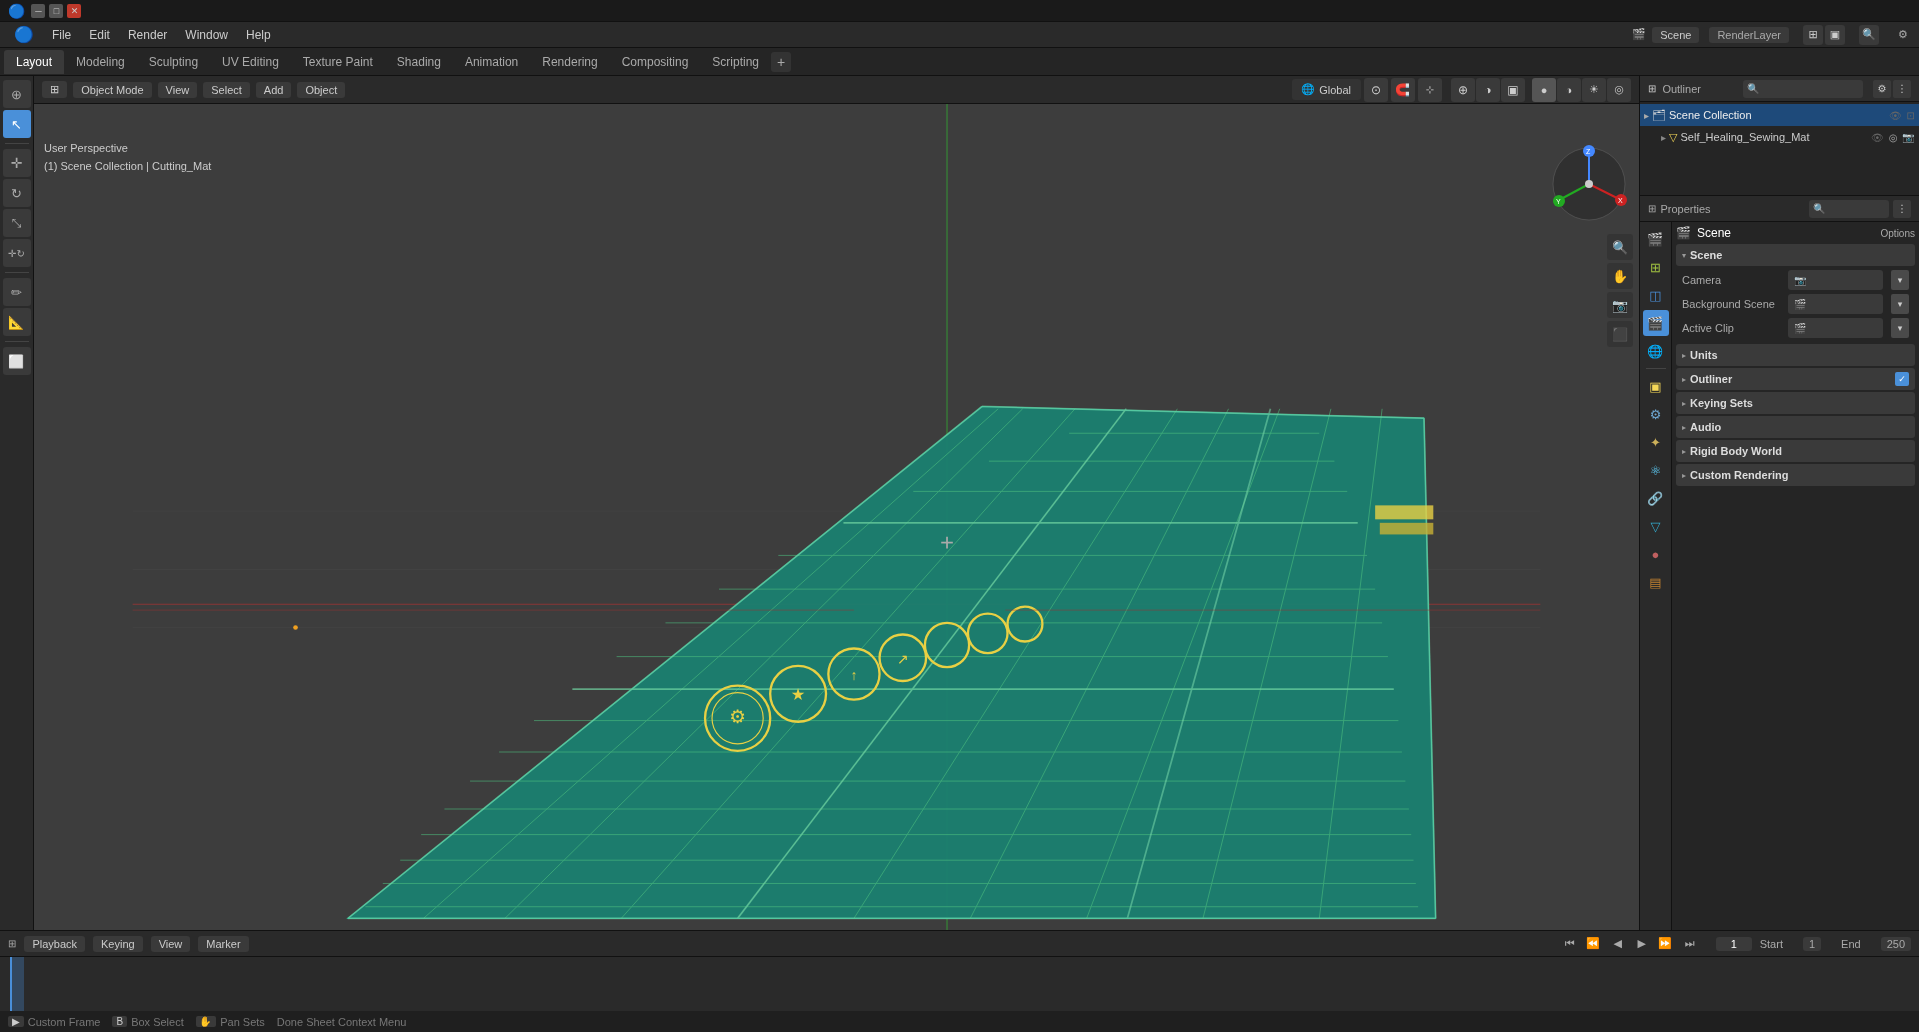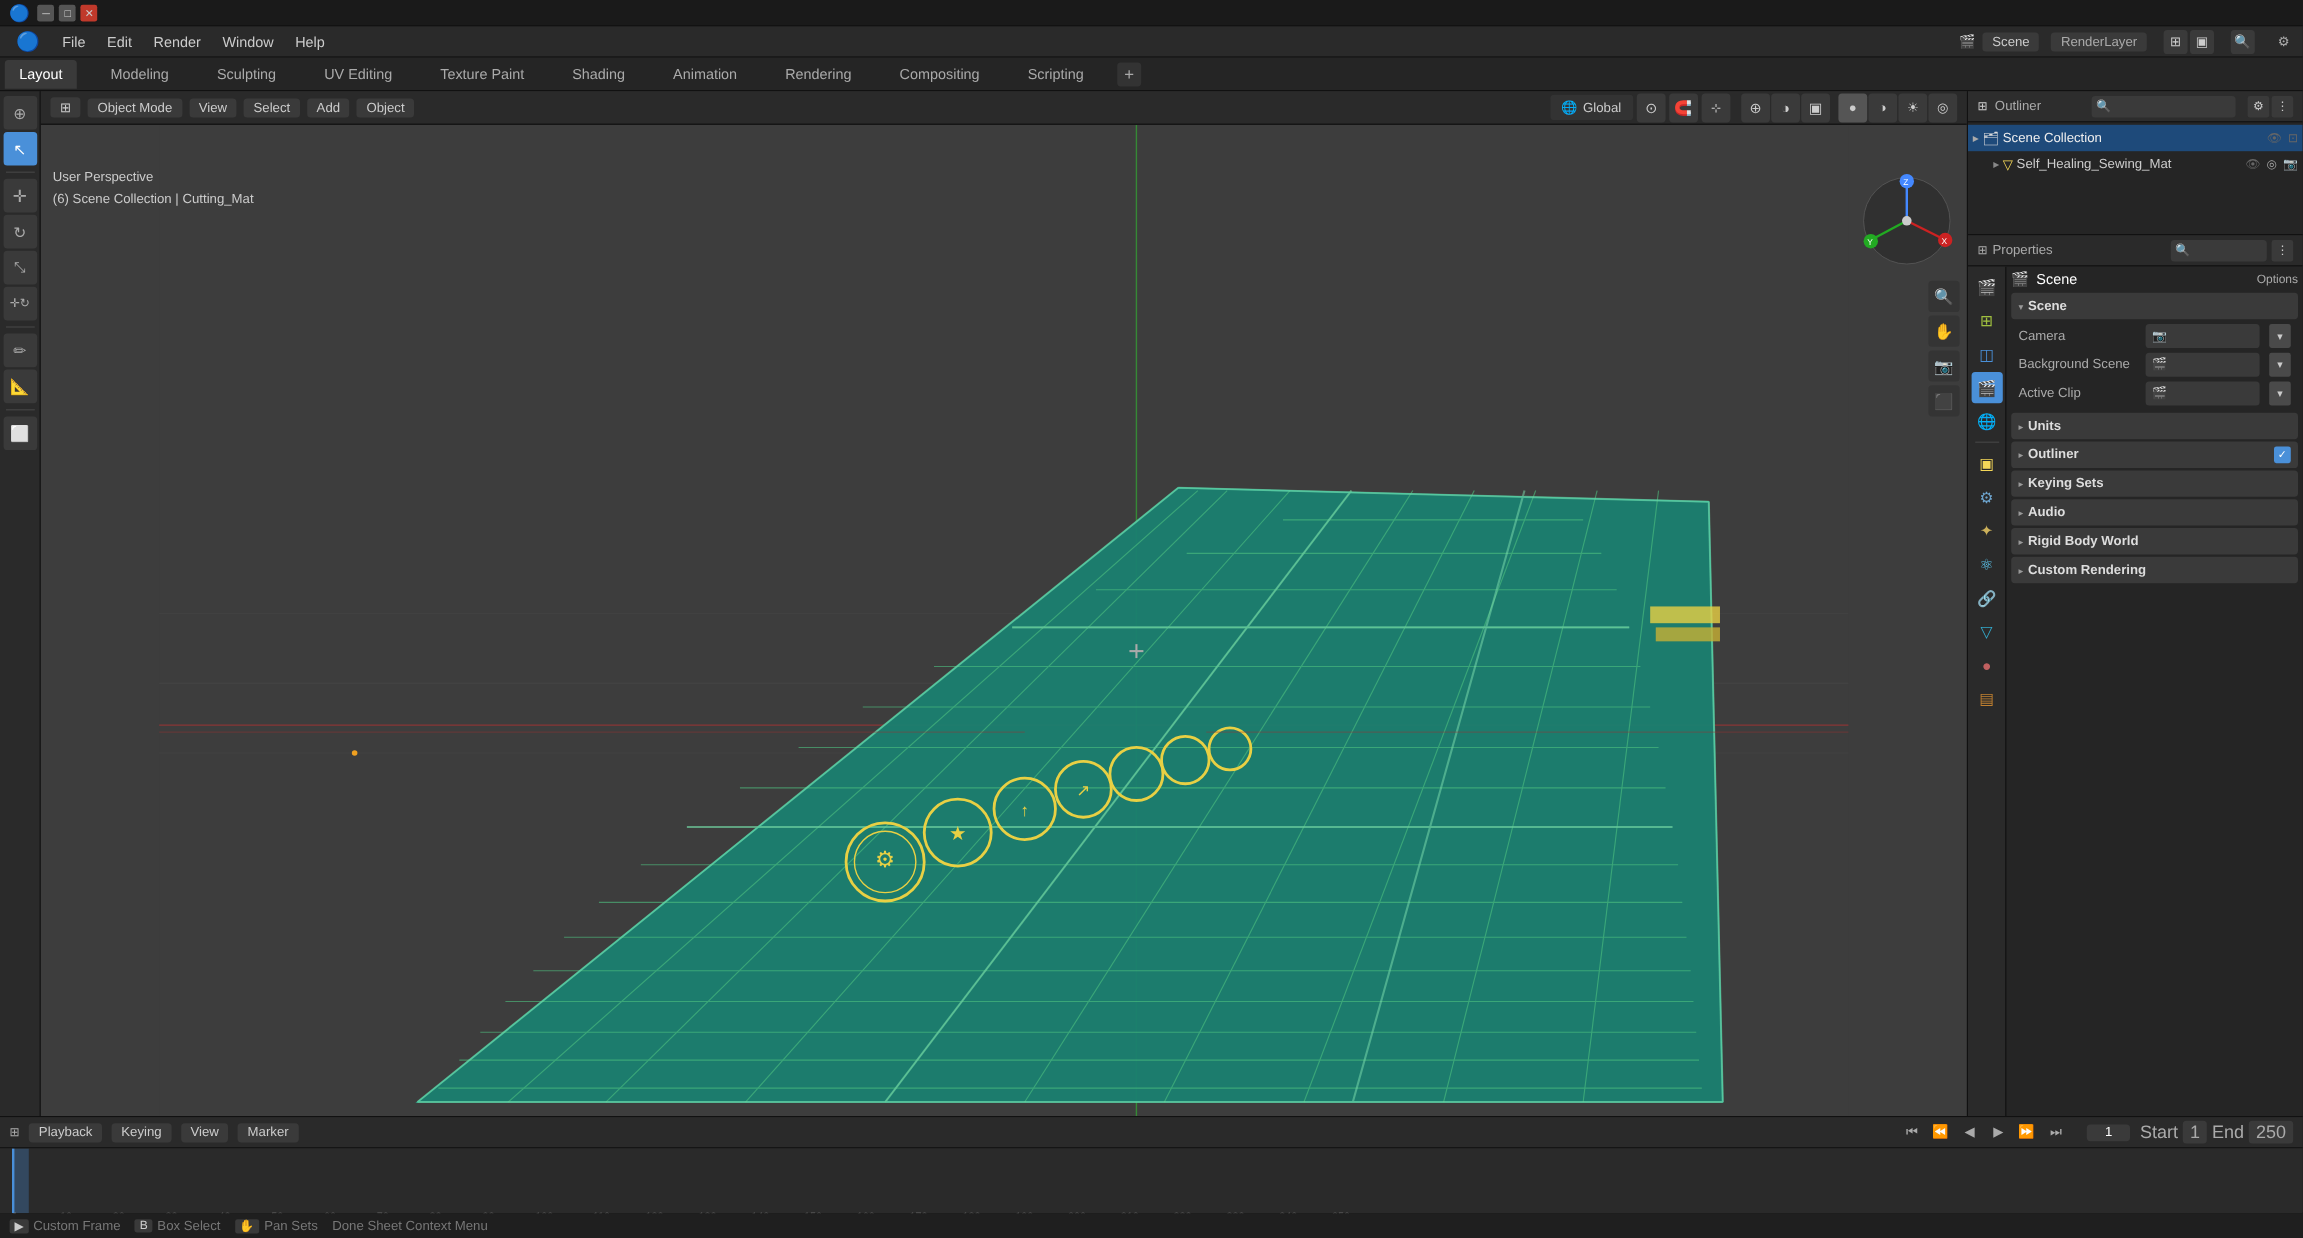--- a/index.html
+++ b/index.html
@@ -61,21 +61,21 @@
     }
 
     
     #workspace-tabs {
       height: 28px;
       background: #252525;
       display: flex;
       align-items: center;
       padding: 0 4px;
       border-bottom: 1px solid #111;
-      gap: 16px;
+      gap: 0;
     }
     .ws-tab {
       padding: 4px 12px;
       font-size: 12px;
       color: #aaa;
       cursor: pointer;
       border-radius: 3px 3px 0 0;
       height: 24px;
       display: flex;
       align-items: center;
@@ -390,22 +390,22 @@
       border-radius: 3px;
       padding: 1px 4px;
       font-size: 11px;
       color: #fff;
       width: 36px;
       text-align: center;
     }
     #timeline-range {
       display: flex;
       align-items: center;
-      gap: 4px;
-      font-size: 15px;
+      gap: 20px;
+      font-size: 11px;
       color: #aaa;
       margin-left: auto;
     }
 
     
     #status-bar {
       height: 22px;
       background: #1f1f1f;
       display: flex;
       align-items: center;
@@ -649,21 +649,21 @@
 
           <circle cx="140" cy="450" r="2" fill="#f0a020"></circle>
 
           <line x1="0" y1="435" x2="620" y2="435" stroke="#993333" stroke-width="1" opacity="0.4"></line>
           <line x1="750" y1="435" x2="1210" y2="435" stroke="#993333" stroke-width="1" opacity="0.4"></line>
         </svg>
       </div>
 
       <div id="viewport-info">
         <div class="vp-info-text">User Perspective</div>
-        <div class="vp-info-text">(6) Scene Collection | Cutting_Mat</div>
+        <div class="vp-info-text">(1) Scene Collection | Cutting_Mat</div>
       </div>
 
       <div id="viewport-gizmo">
         <svg width="80" height="80" viewBox="0 0 80 80" xmlns="http://www.w3.org/2000/svg">
 
           <circle cx="40" cy="40" r="36" fill="rgba(0,0,0,0.2)" stroke="#666" stroke-width="0.5"></circle>
 
           <line x1="40" y1="40" x2="40" y2="8" stroke="#4488ff" stroke-width="2"></line>
           <circle cx="40" cy="7" r="6" fill="#4488ff"></circle>
 

